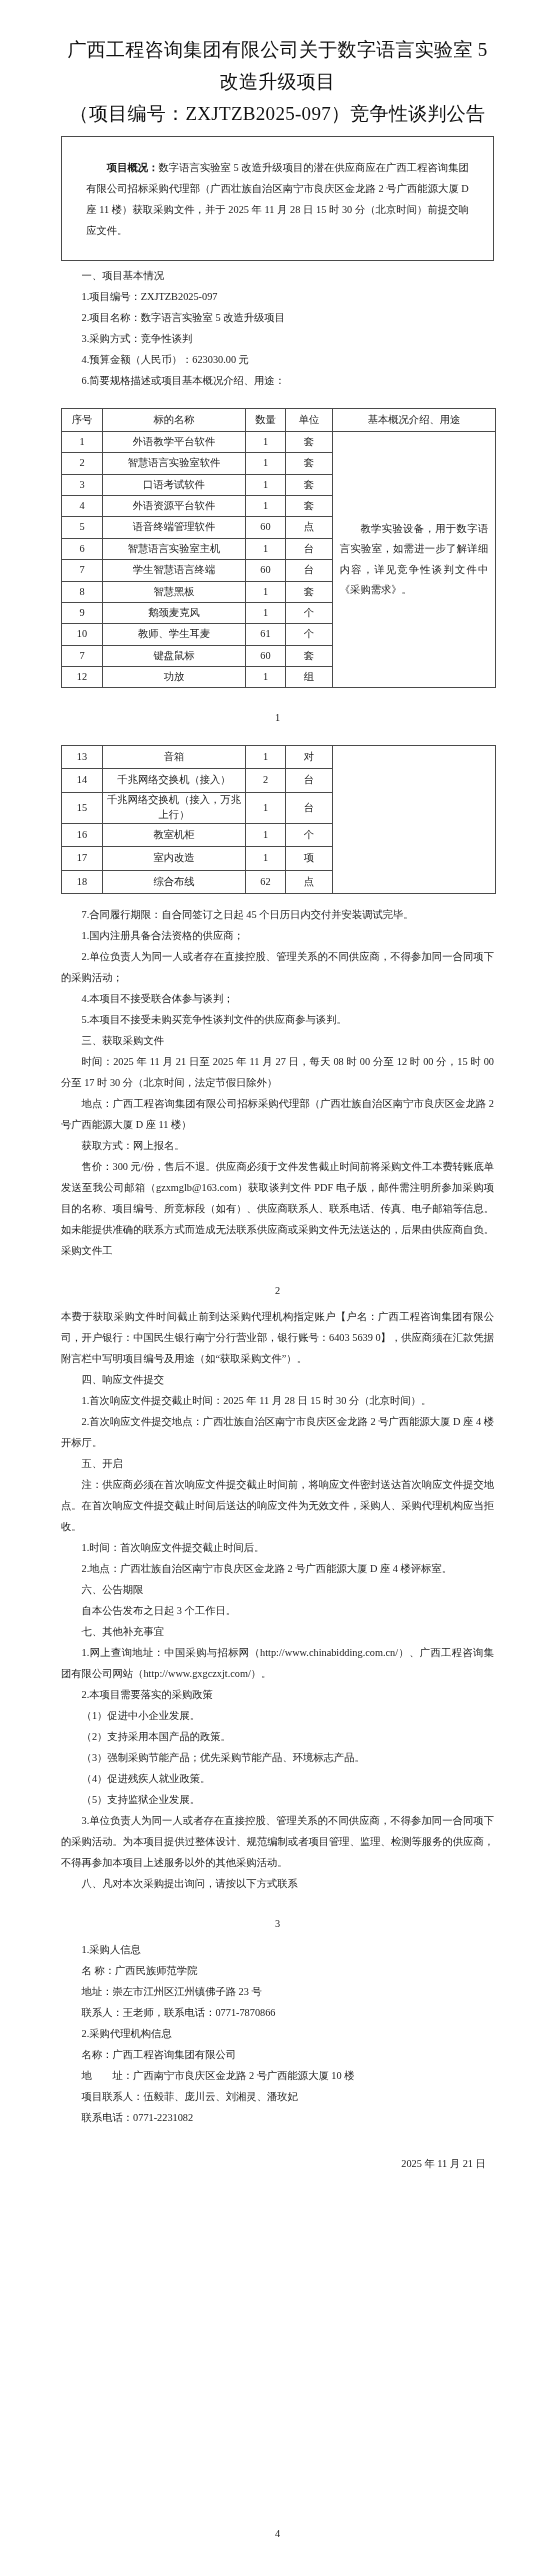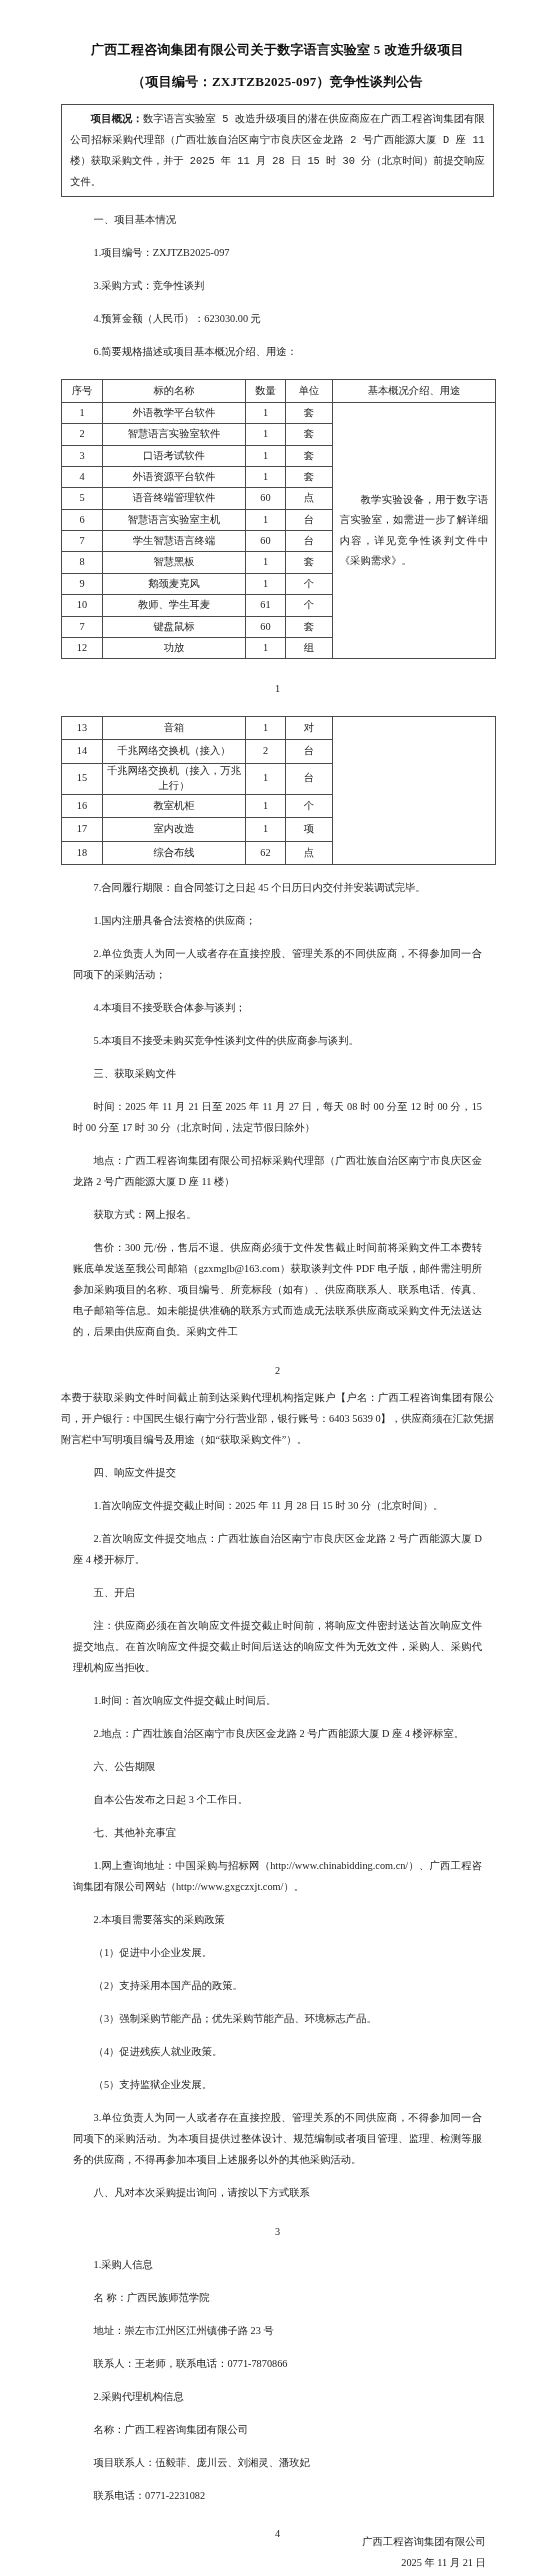--- a/index.html
+++ b/index.html
@@ -9,31 +9,31 @@
     position:relative;
     overflow:hidden;
     font-family:"Liberation Serif","DejaVu Serif",serif;
     color:#1c1c1c;
   }
   .doc{
     position:absolute;left:61px;top:34px;width:433px;
     font-size:10.3px;line-height:21px;text-align:justify;
   }
   .title{
-    font-size:13px;line-height:32px;font-weight:700;
+    font-size:19px;line-height:32px;font-weight:400;
     text-align:center;letter-spacing:0.3px;color:#111;
   }
   .overview-box{
     border:0.7px solid #4a4a4a;
     margin:6.2px 0 0 0;
     padding:3.4px 8.2px;
   }
-  .overview-box p{margin:0;text-indent:2em;font-family:Liberation Mono, monospace;}
+  .overview-box p{margin:16px;text-indent:2em;}
   .basic-list{margin-top:4.1px;}
-  .para{margin:12px;text-indent:2em;}
+  .para{margin:0;text-indent:2em;}
   .noindent{margin:0;text-indent:0;font-family:Liberation Serif, serif;}
   .pagenum{margin:18.5px 0 5.5px 0;text-indent:0;text-align:center;}
   .pn-abs{
     position:absolute;left:61px;top:2523px;width:433px;
     text-align:center;font-size:10.3px;line-height:21px;
   }
   table.goods{
     border-collapse:collapse;table-layout:fixed;
     width:433px;margin-top:17px;
   }
@@ -66,20 +66,21 @@
     <div>（项目编号：ZXJTZB2025-097）竞争性谈判公告</div>
   </div>
 
   <div class="overview-box">
     <p><b>项目概况：</b><span>数字语言实验室 5 改造升级项目的潜在供应商应在广西工程咨询集团有限公司招标采购代理部（广西壮族自治区南宁市良庆区金龙路 2 号广西能源大厦 D 座 11 楼）获取采购文件，并于 2025 年 11 月 28 日 15 时 30 分（北京时间）前提交响应文件。</span></p>
   </div>
 
   <div class="basic-list" id="basic-list">
       <p class="para">一、项目基本情况</p>
       <p class="para">1.项目编号：ZXJTZB2025-097</p>
+      <p class="para">2.项目名称：数字语言实验室 5 改造升级项目</p>
       <p class="para">3.采购方式：竞争性谈判</p>
       <p class="para">4.预算金额（人民币）：623030.00 元</p>
       <p class="para">6.简要规格描述或项目基本概况介绍、用途：</p>
     </div>
 
   <table class="goods t1">
     <colgroup>
       <col style="width:41px">
         <col style="width:143px">
         <col style="width:40px">
@@ -257,25 +258,25 @@
       <p class="para">（5）支持监狱企业发展。</p>
       <p class="para">3.单位负责人为同一人或者存在直接控股、管理关系的不同供应商，不得参加同一合同项下的采购活动。为本项目提供过整体设计、规范编制或者项目管理、监理、检测等服务的供应商，不得再参加本项目上述服务以外的其他采购活动。</p>
       <p class="para">八、凡对本次采购提出询问，请按以下方式联系</p>
       <p class="pagenum">3</p>
       <p class="para">1.采购人信息</p>
       <p class="para">名 称：广西民族师范学院</p>
       <p class="para">地址：崇左市江州区江州镇佛子路 23 号</p>
       <p class="para">联系人：王老师，联系电话：0771-7870866</p>
       <p class="para">2.采购代理机构信息</p>
       <p class="para">名称：广西工程咨询集团有限公司</p>
+      <p class="para">地　　址：广西南宁市良庆区金龙路 2 号广西能源大厦 10 楼</p>
       <p class="para">项目联系人：伍毅菲、庞川云、刘湘灵、潘玫妃</p>
       <p class="para">联系电话：0771-2231082</p>
     </div>
 
   <div class="signature">
-    <div class="sig-line">广西工程咨询集团有限公司</div>
     <div class="sig-line">2025 年 11 月 21 日</div>
   </div>
 
 </div>
 
 <div class="pn-abs">4</div>
 
 
 </body></html>

